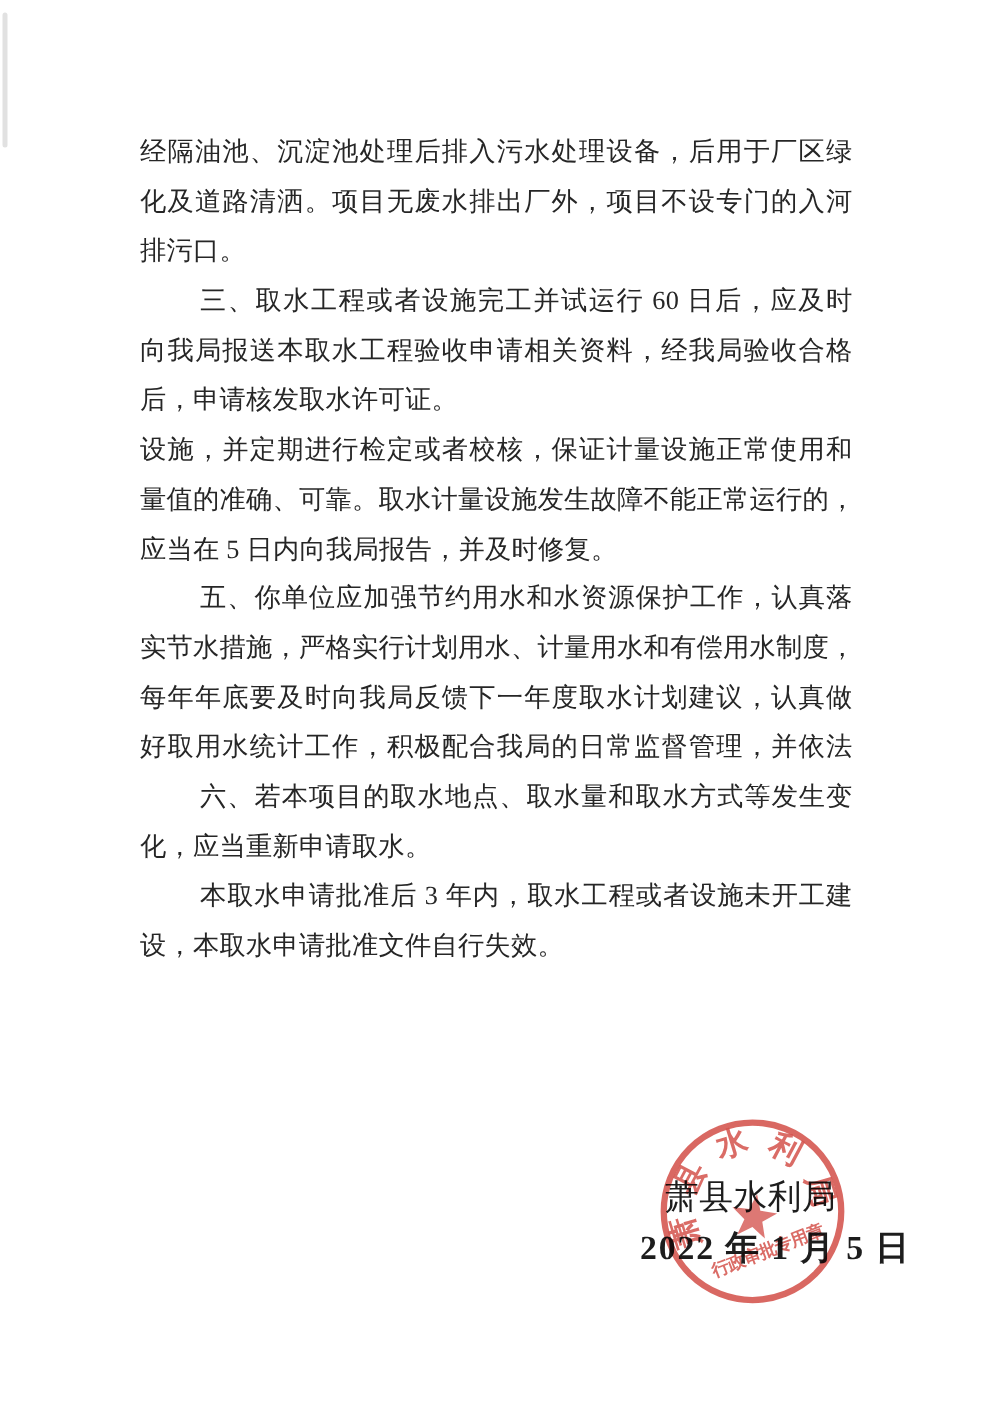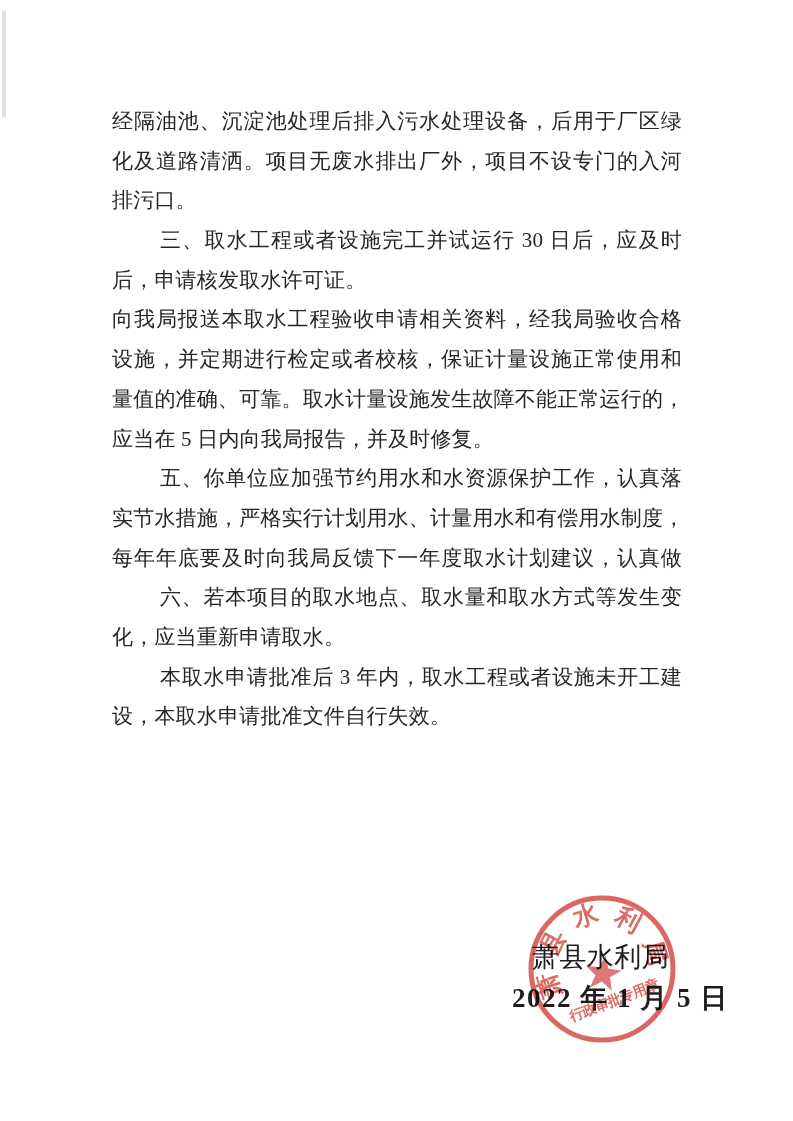--- a/index.html
+++ b/index.html
@@ -96,29 +96,30 @@
 <body>
 
 <div class="page">
 
   <div class="edge-mark"></div>
 
   <div class="body-text" id="body-text">
       <div class="line">经隔油池、沉淀池处理后排入污水处理设备，后用于厂区绿</div>
       <div class="line">化及道路清洒。项目无废水排出厂外，项目不设专门的入河</div>
       <div class="line end">排污口。</div>
-      <div class="line indent">三、取水工程或者设施完工并试运行 30 日后，应及时</div>
+      <div class="line indent">三、取水工程或者设施完工并试运行 60 日后，应及时</div>
+      <div class="line">向我局报送本取水工程验收申请相关资料，经我局验收合格</div>
       <div class="line end">后，申请核发取水许可证。</div>
-      <div class="line">向我局报送本取水工程验收申请相关资料，经我局验收合格</div>
       <div class="line">设施，并定期进行检定或者校核，保证计量设施正常使用和</div>
       <div class="line">量值的准确、可靠。取水计量设施发生故障不能正常运行的，</div>
       <div class="line end">应当在 5 日内向我局报告，并及时修复。</div>
       <div class="line indent">五、你单位应加强节约用水和水资源保护工作，认真落</div>
       <div class="line">实节水措施，严格实行计划用水、计量用水和有偿用水制度，</div>
       <div class="line">每年年底要及时向我局反馈下一年度取水计划建议，认真做</div>
+      <div class="line">好取用水统计工作，积极配合我局的日常监督管理，并依法</div>
       <div class="line indent">六、若本项目的取水地点、取水量和取水方式等发生变</div>
       <div class="line end">化，应当重新申请取水。</div>
       <div class="line indent">本取水申请批准后 3 年内，取水工程或者设施未开工建</div>
       <div class="line end">设，本取水申请批准文件自行失效。</div>
     </div>
 
   <div class="signature sig-agency">萧县水利局</div>
 
   <div class="signature sig-date">2022 年 1 月 5 日</div>
 

